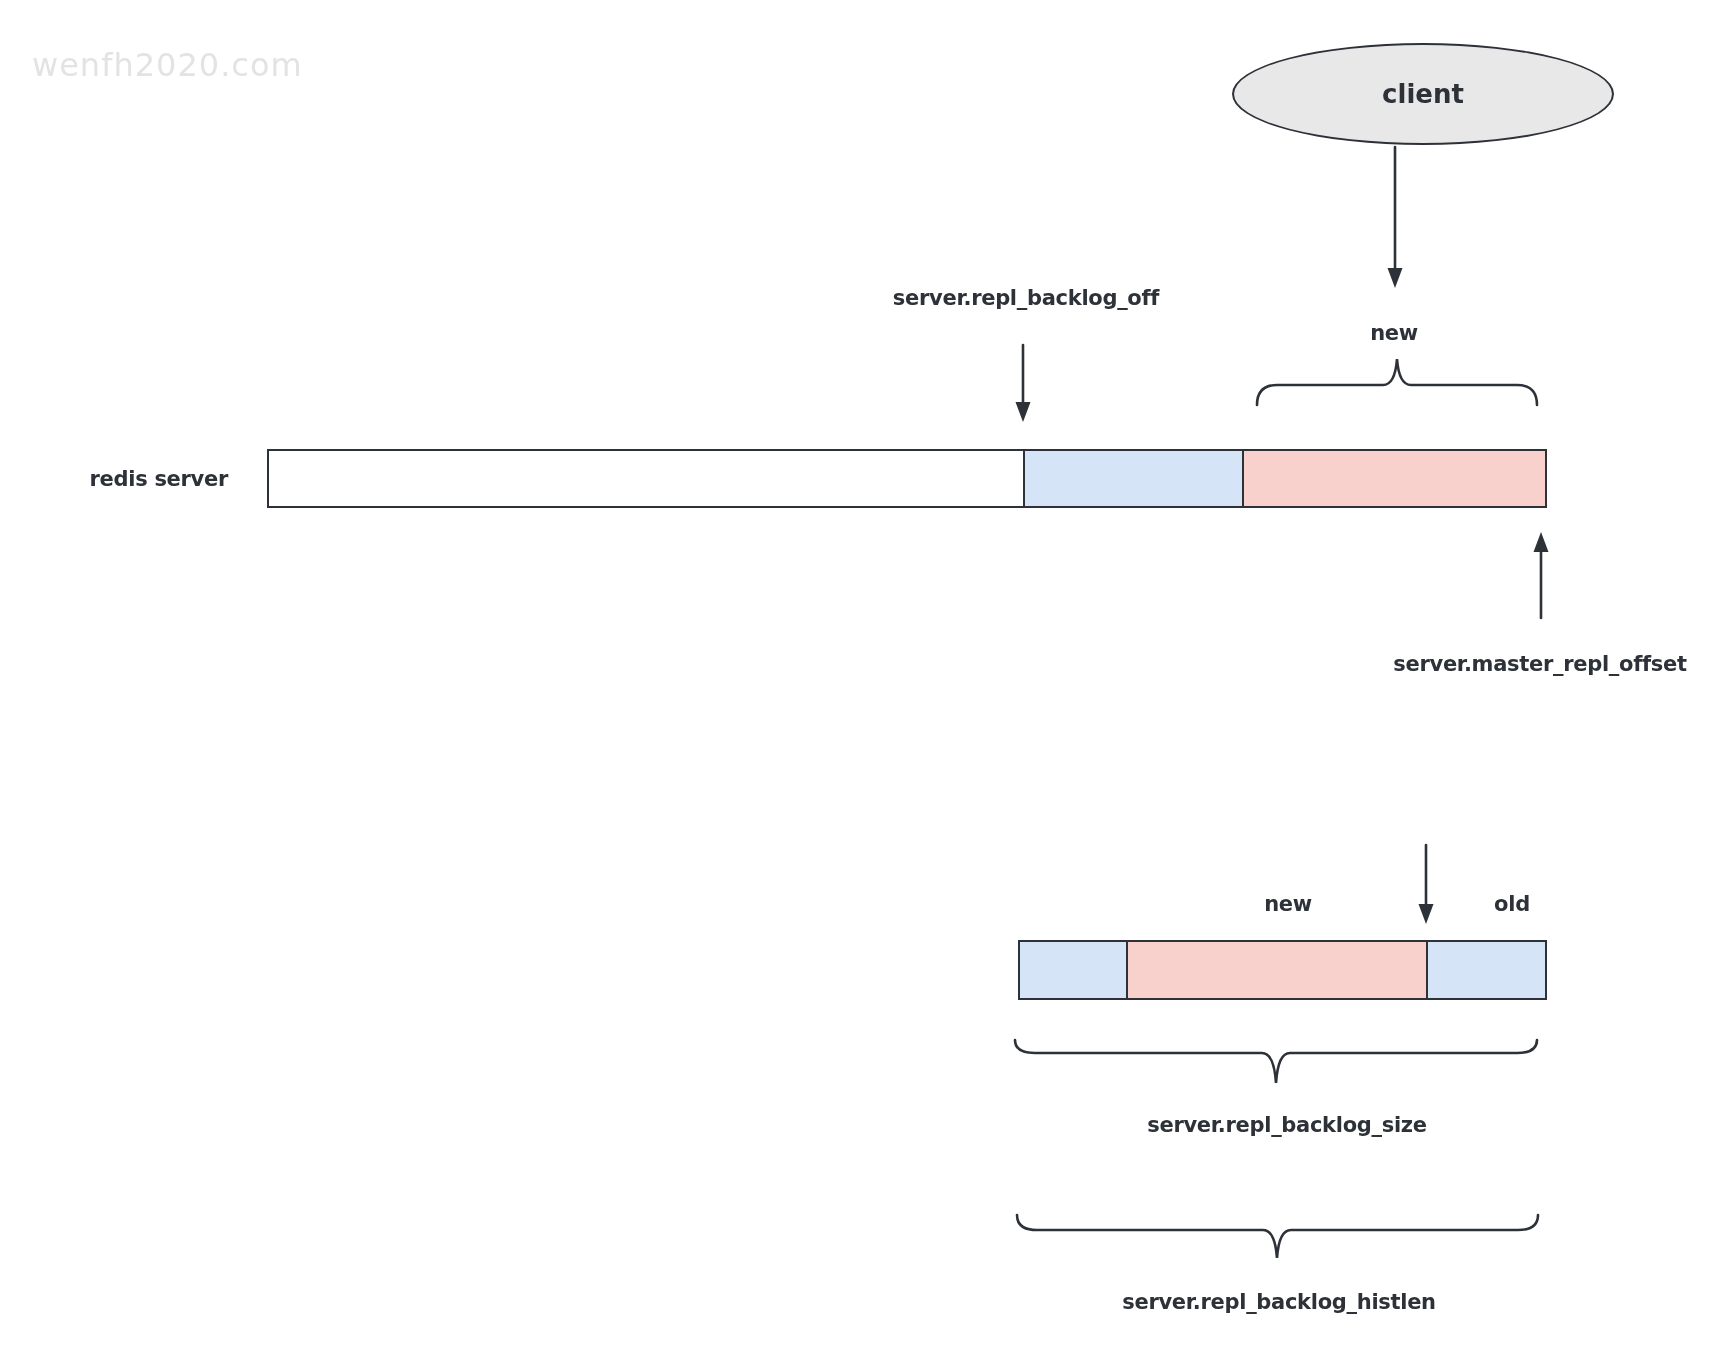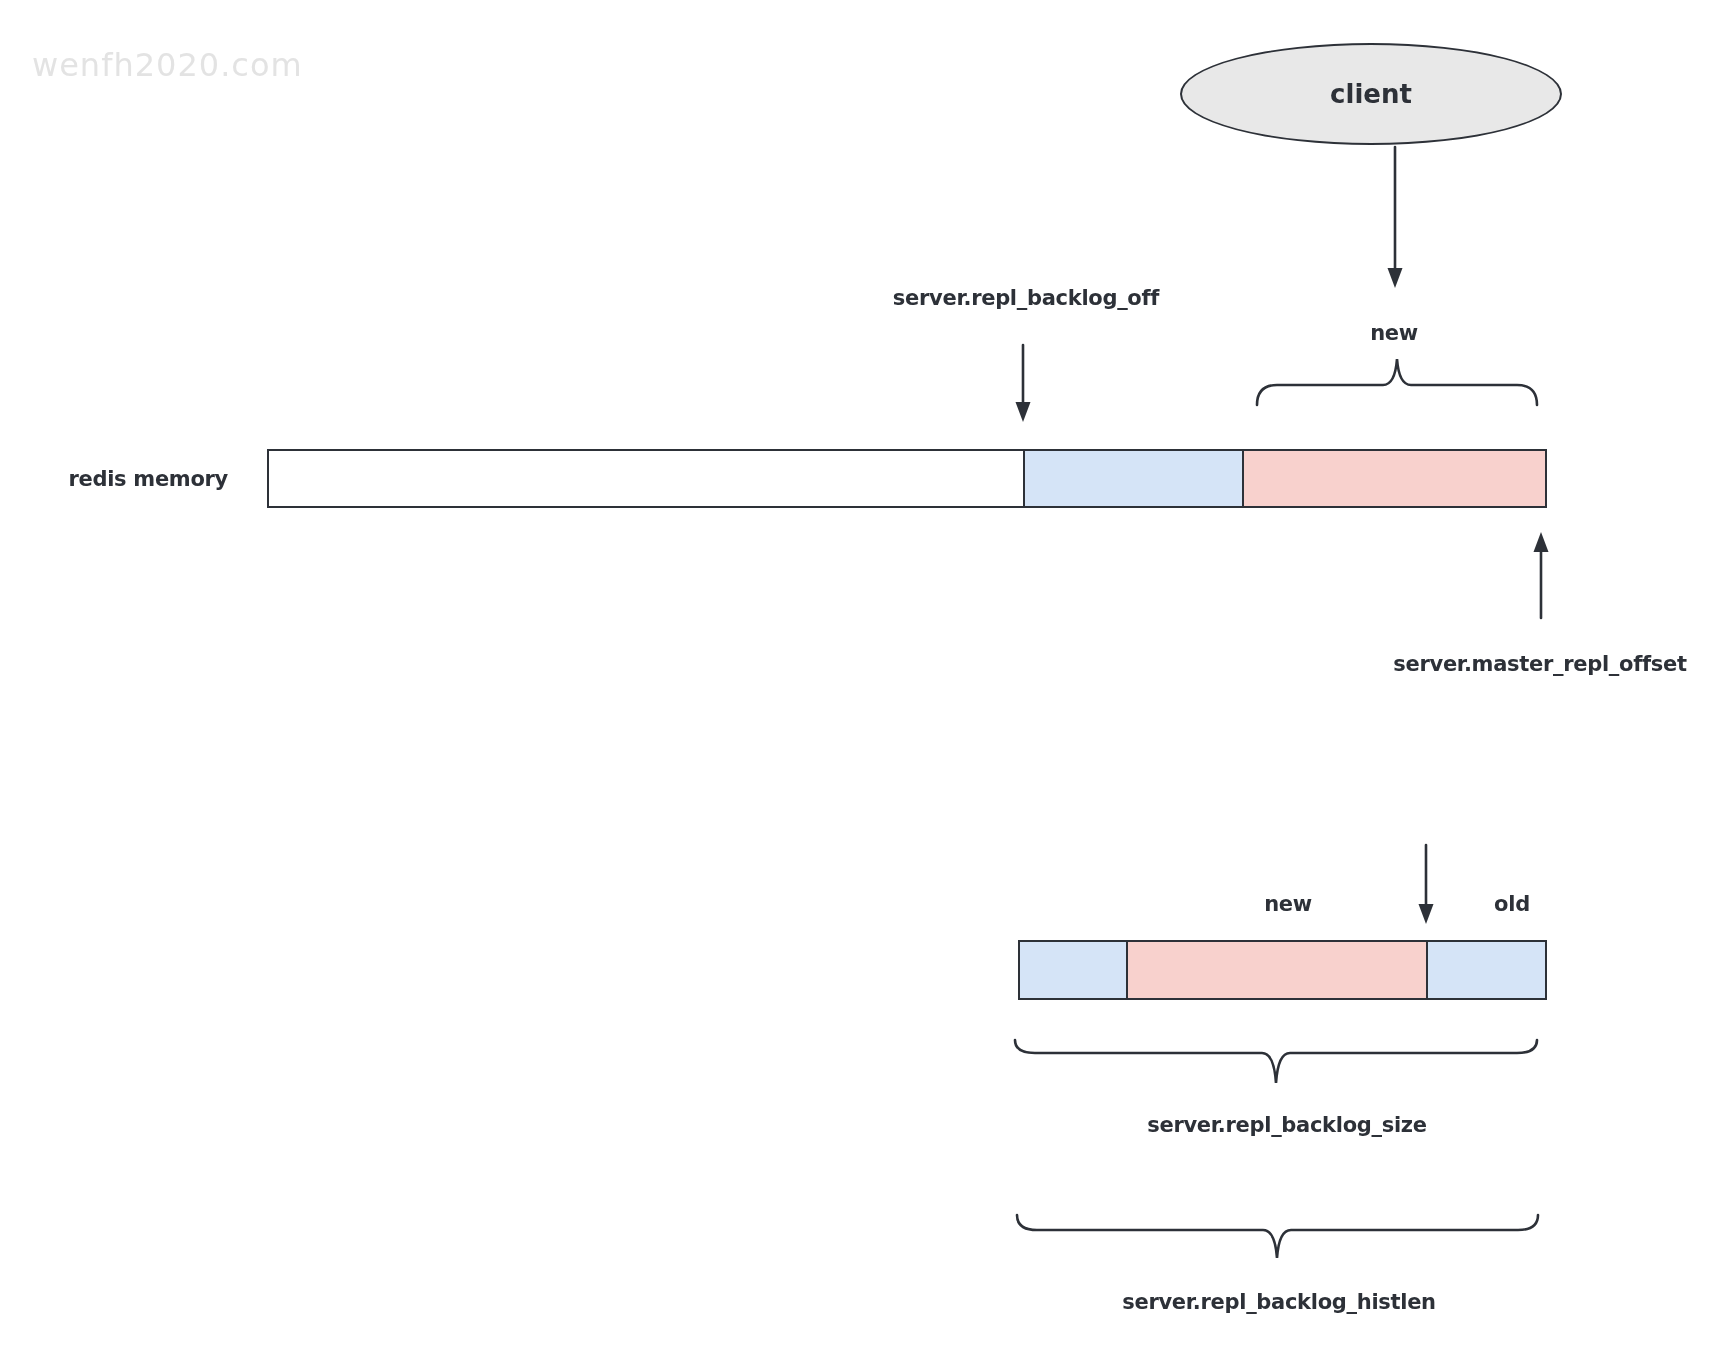--- a/index.html
+++ b/index.html
@@ -58,27 +58,27 @@
     <path d="M1257,405 Q1257,385 1277,385 L1383,385 Q1395,385 1397,359
              Q1399,385 1411,385 L1517,385 Q1537,385 1537,405"></path>
 
     <path d="M1015,1040 Q1015,1053 1035,1053 L1262,1053 Q1274,1053 1276,1083
              Q1278,1053 1290,1053 L1517,1053 Q1537,1053 1537,1040"></path>
 
     <path d="M1017,1215 Q1017,1230 1037,1230 L1263,1230 Q1275,1230 1277,1258
              Q1279,1230 1291,1230 L1518,1230 Q1538,1230 1538,1215"></path>
   </svg>
 
-  <div class="ellipse" style="left:1180px;top:43px;width:382px;height:102px;">
+  <div class="ellipse" style="left:1232px;top:43px;width:382px;height:102px;">
     <span>client</span>
   </div>
 
   <div class="lbl center" style="left:826px;top:283px;width:400px;">server.repl_backlog_off</div>
   <div class="lbl center" style="left:1344px;top:318px;width:100px;">new</div>
-  <div class="lbl right" style="left:28px;top:464px;width:200px;">redis memory</div>
+  <div class="lbl right" style="left:28px;top:464px;width:200px;">redis server</div>
   <div class="lbl center" style="left:1340px;top:649px;width:400px;">server.master_repl_offset</div>
 
   <div class="bar" style="left:267px;top:449px;width:1280px;height:59px;">
     <div class="sec fill-white" style="width:59.06%;"></div>
     <div class="sec divider fill-blue" style="width:17.19%;"></div>
     <div class="sec divider fill-pink" style="width:23.75%;"></div>
   </div>
 
   <div class="lbl center" style="left:1238px;top:889px;width:100px;">new</div>
   <div class="lbl center" style="left:1462px;top:889px;width:100px;">old</div>

